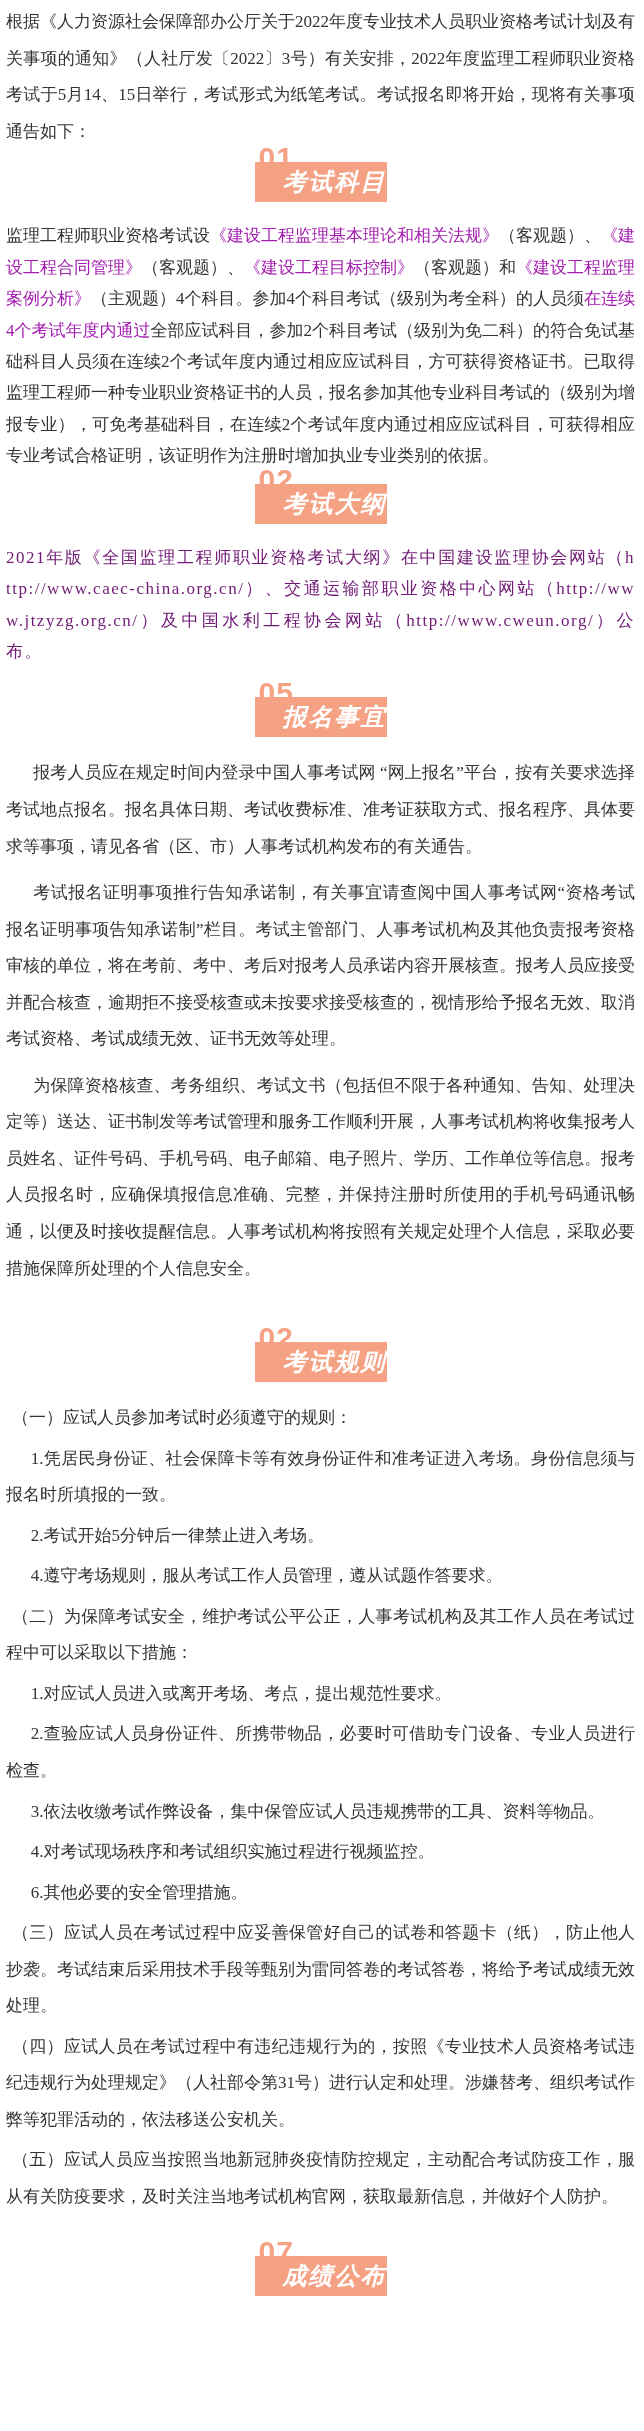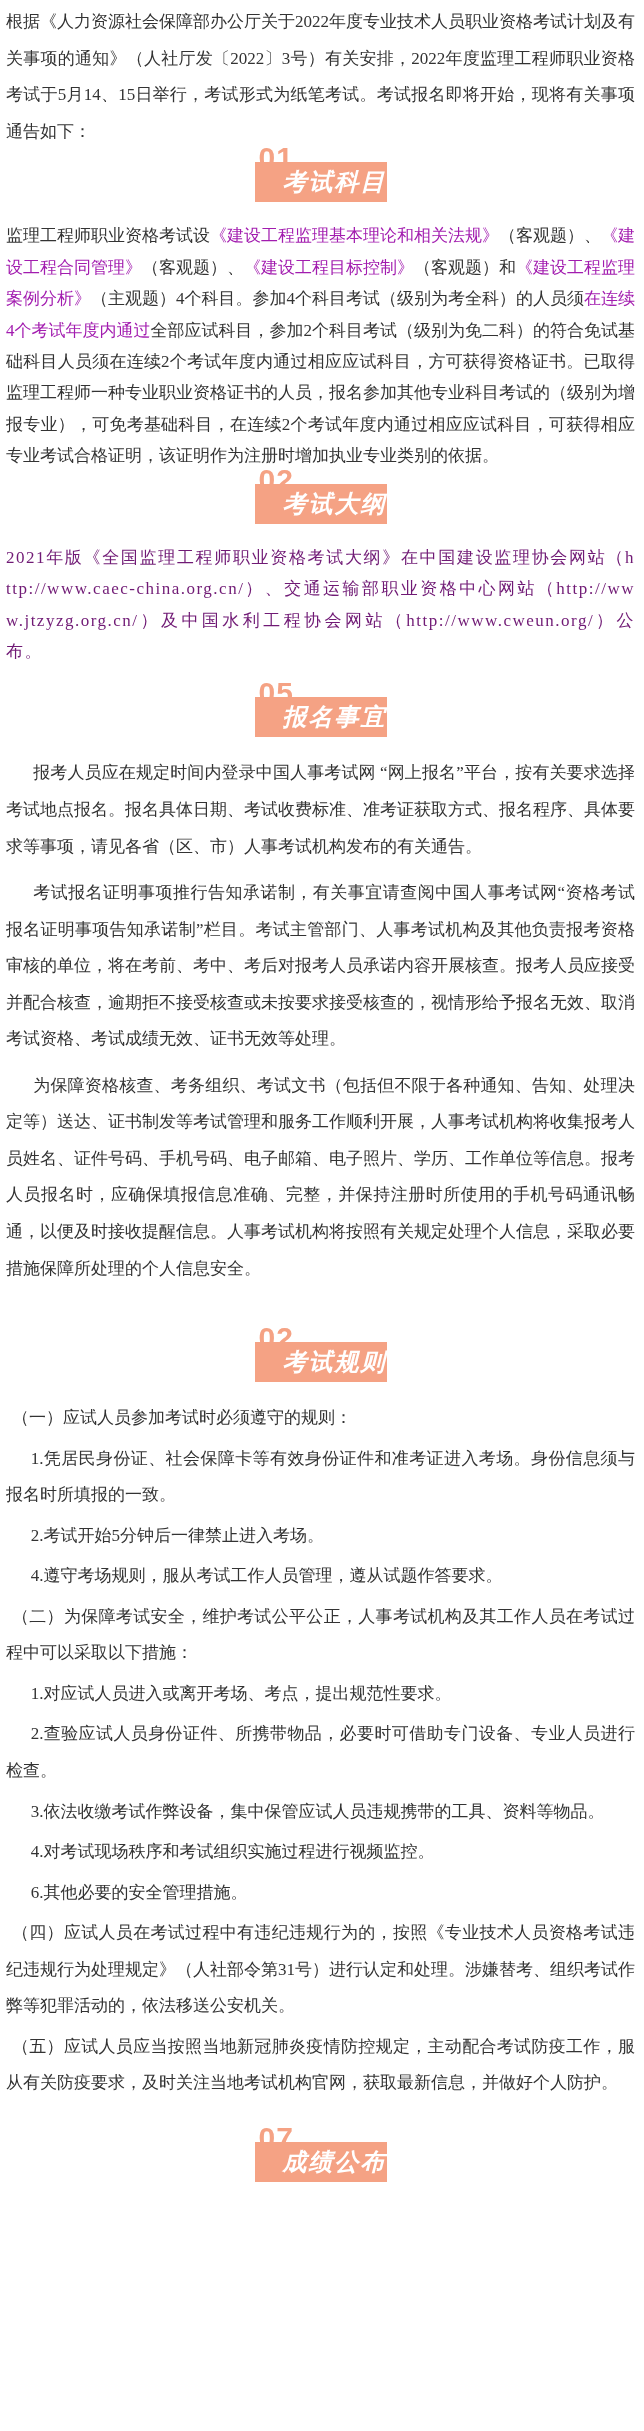--- a/index.html
+++ b/index.html
@@ -55,20 +55,21 @@
       <p class="para p-paren"><span>（一）应试人员参加考试时必须遵守的规则：</span></p>
       <p class="para p-item"><span>1.凭居民身份证、社会保障卡等有效身份证件和准考证进入考场。身份信息须与报名时所填报的一致。</span></p>
       <p class="para p-item"><span>2.考试开始5分钟后一律禁止进入考场。</span></p>
       <p class="para p-item"><span>4.遵守考场规则，服从考试工作人员管理，遵从试题作答要求。</span></p>
       <p class="para p-paren"><span>（二）为保障考试安全，维护考试公平公正，人事考试机构及其工作人员在考试过程中可以采取以下措施：</span></p>
       <p class="para p-item"><span>1.对应试人员进入或离开考场、考点，提出规范性要求。</span></p>
       <p class="para p-item"><span>2.查验应试人员身份证件、所携带物品，必要时可借助专门设备、专业人员进行检查。</span></p>
       <p class="para p-item"><span>3.依法收缴考试作弊设备，集中保管应试人员违规携带的工具、资料等物品。</span></p>
       <p class="para p-item"><span>4.对考试现场秩序和考试组织实施过程进行视频监控。</span></p>
       <p class="para p-item"><span>6.其他必要的安全管理措施。</span></p>
+      <p class="para p-paren"><span>（三）应试人员在考试过程中应妥善保管好自己的试卷和答题卡（纸），防止他人抄袭。考试结束后采用技术手段等甄别为雷同答卷的考试答卷，将给予考试成绩无效处理。</span></p>
       <p class="para p-paren"><span>（四）应试人员在考试过程中有违纪违规行为的，按照《专业技术人员资格考试违纪违规行为处理规定》（人社部令第31号）进行认定和处理。涉嫌替考、组织考试作弊等犯罪活动的，依法移送公安机关。</span></p>
       <p class="para p-paren"><span>（五）应试人员应当按照当地新冠肺炎疫情防控规定，主动配合考试防疫工作，服从有关防疫要求，及时关注当地考试机构官网，获取最新信息，并做好个人防护。</span></p>
       <div class="sec-head gap-xl">
         <div class="sec-num">07</div>
         <div class="sec-banner">成绩公布</div>
       </div>
     </div>
 
 </div>
 

